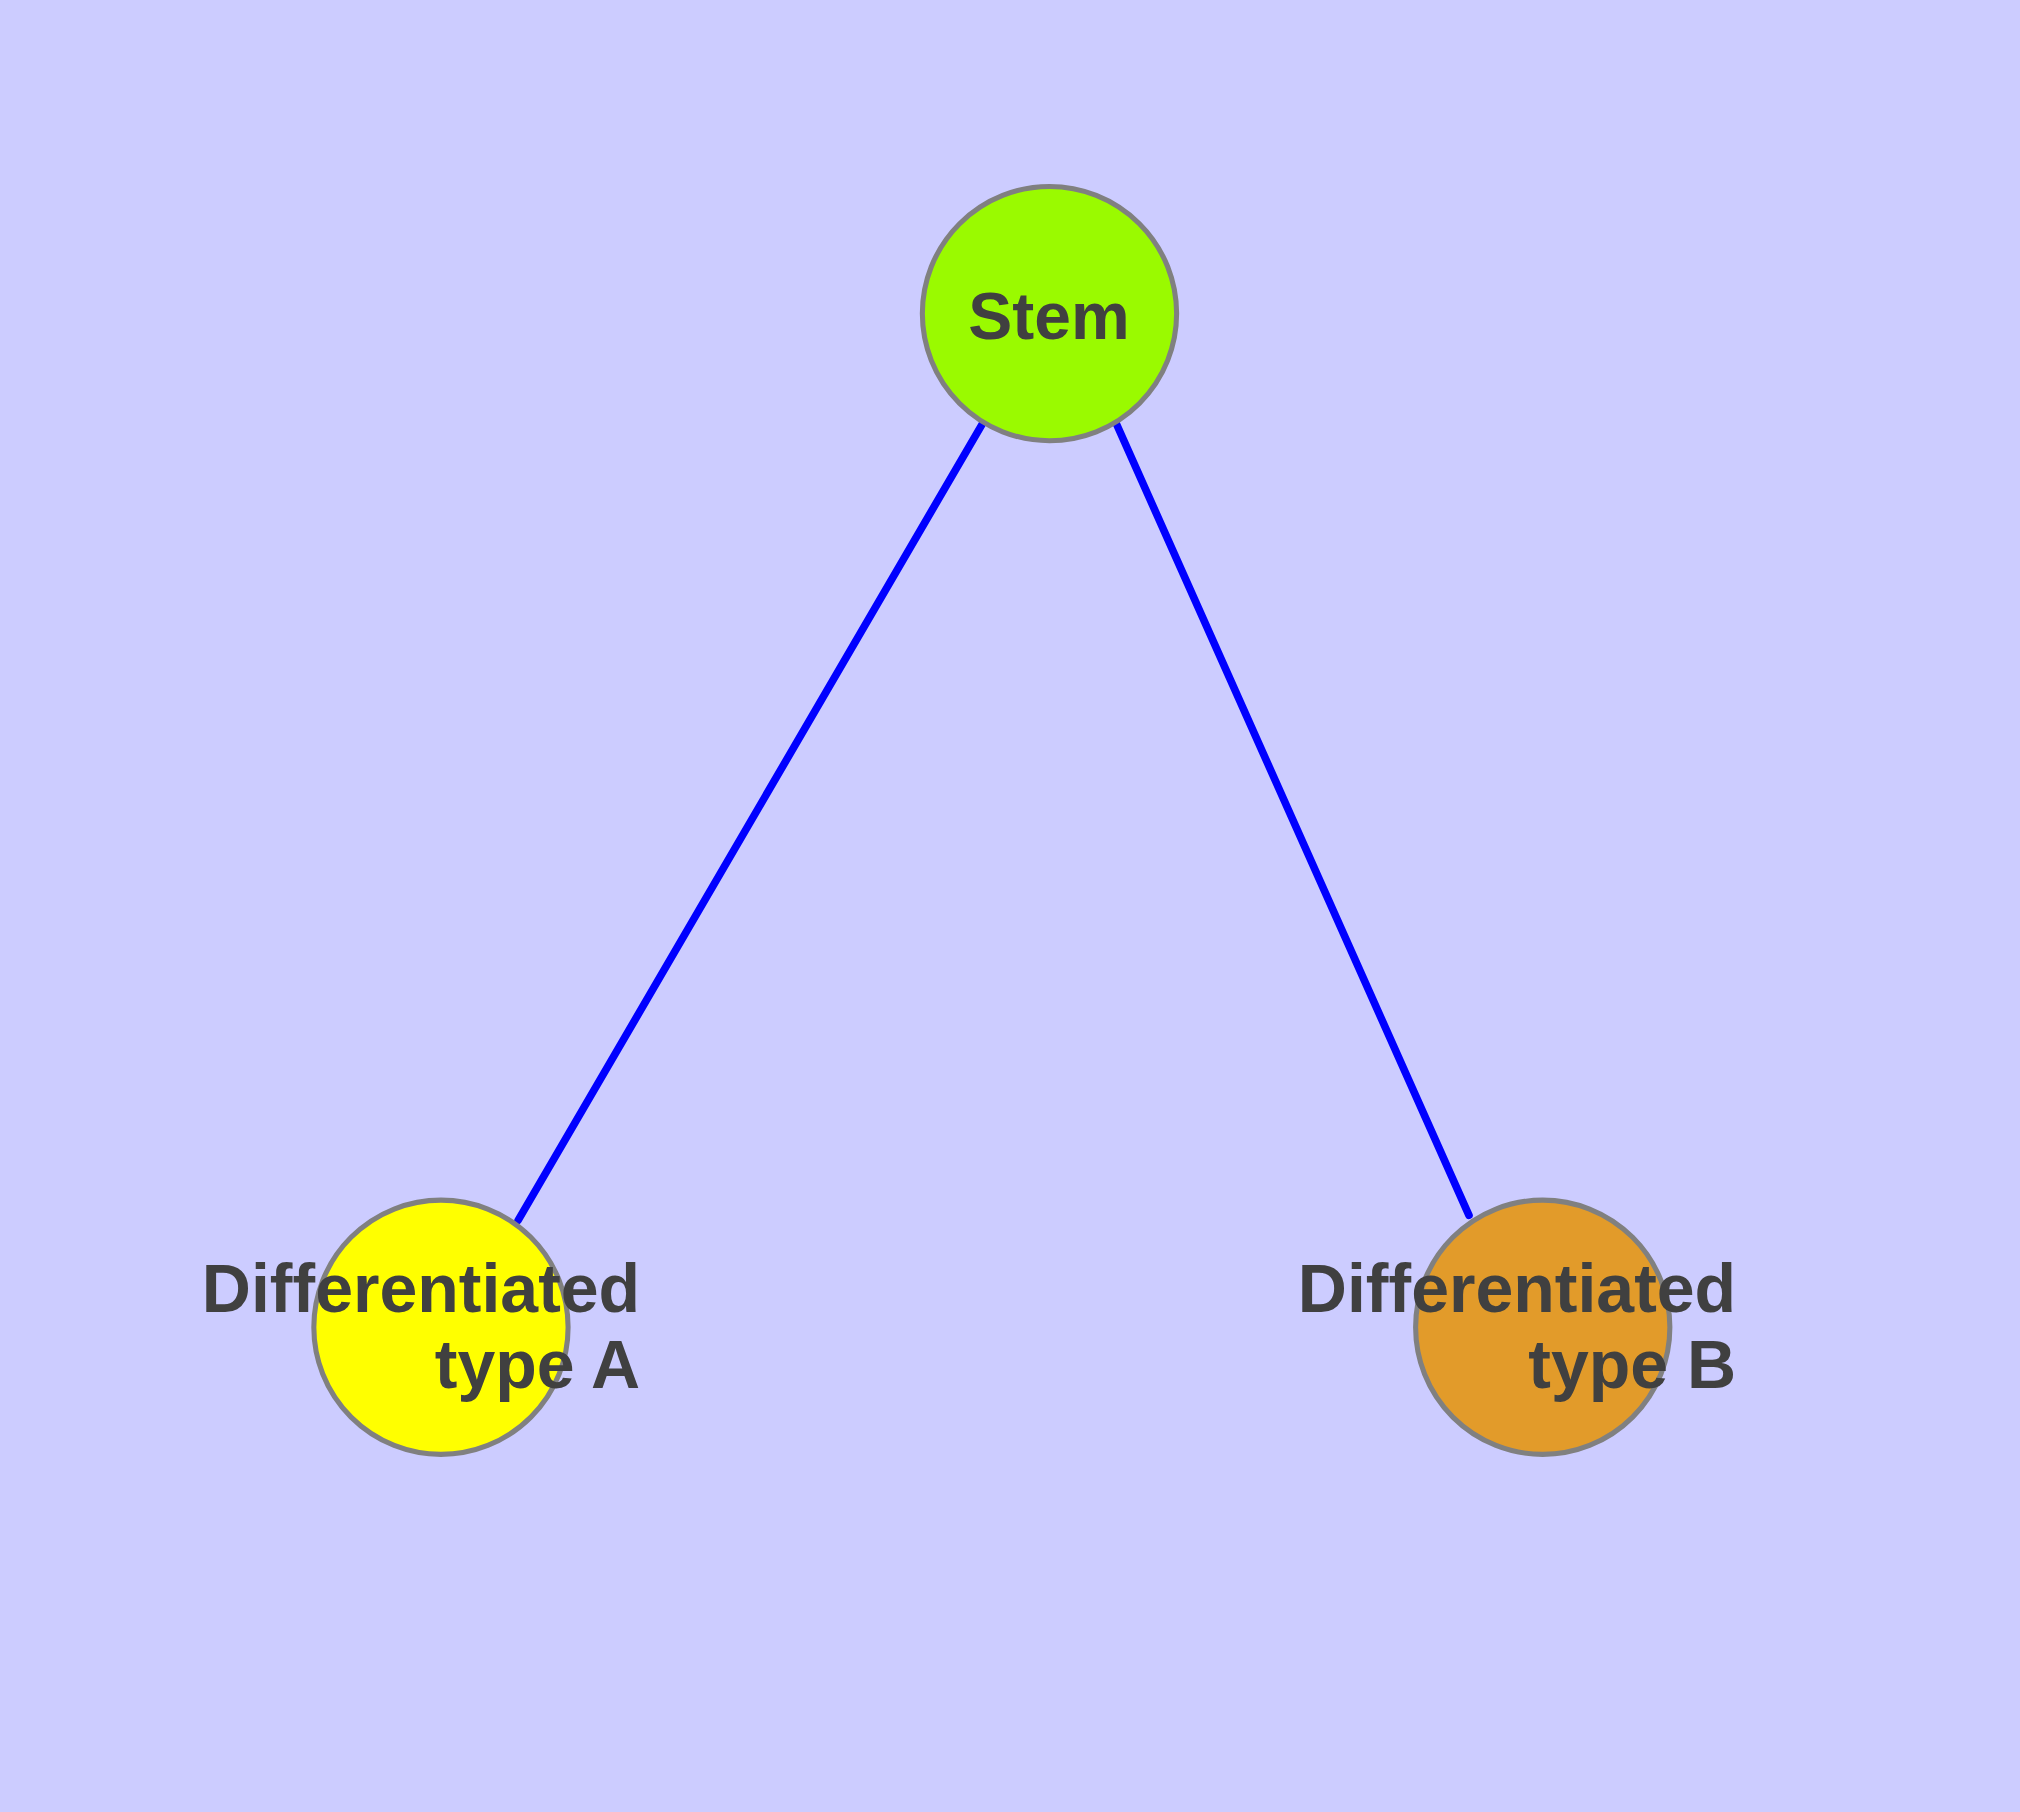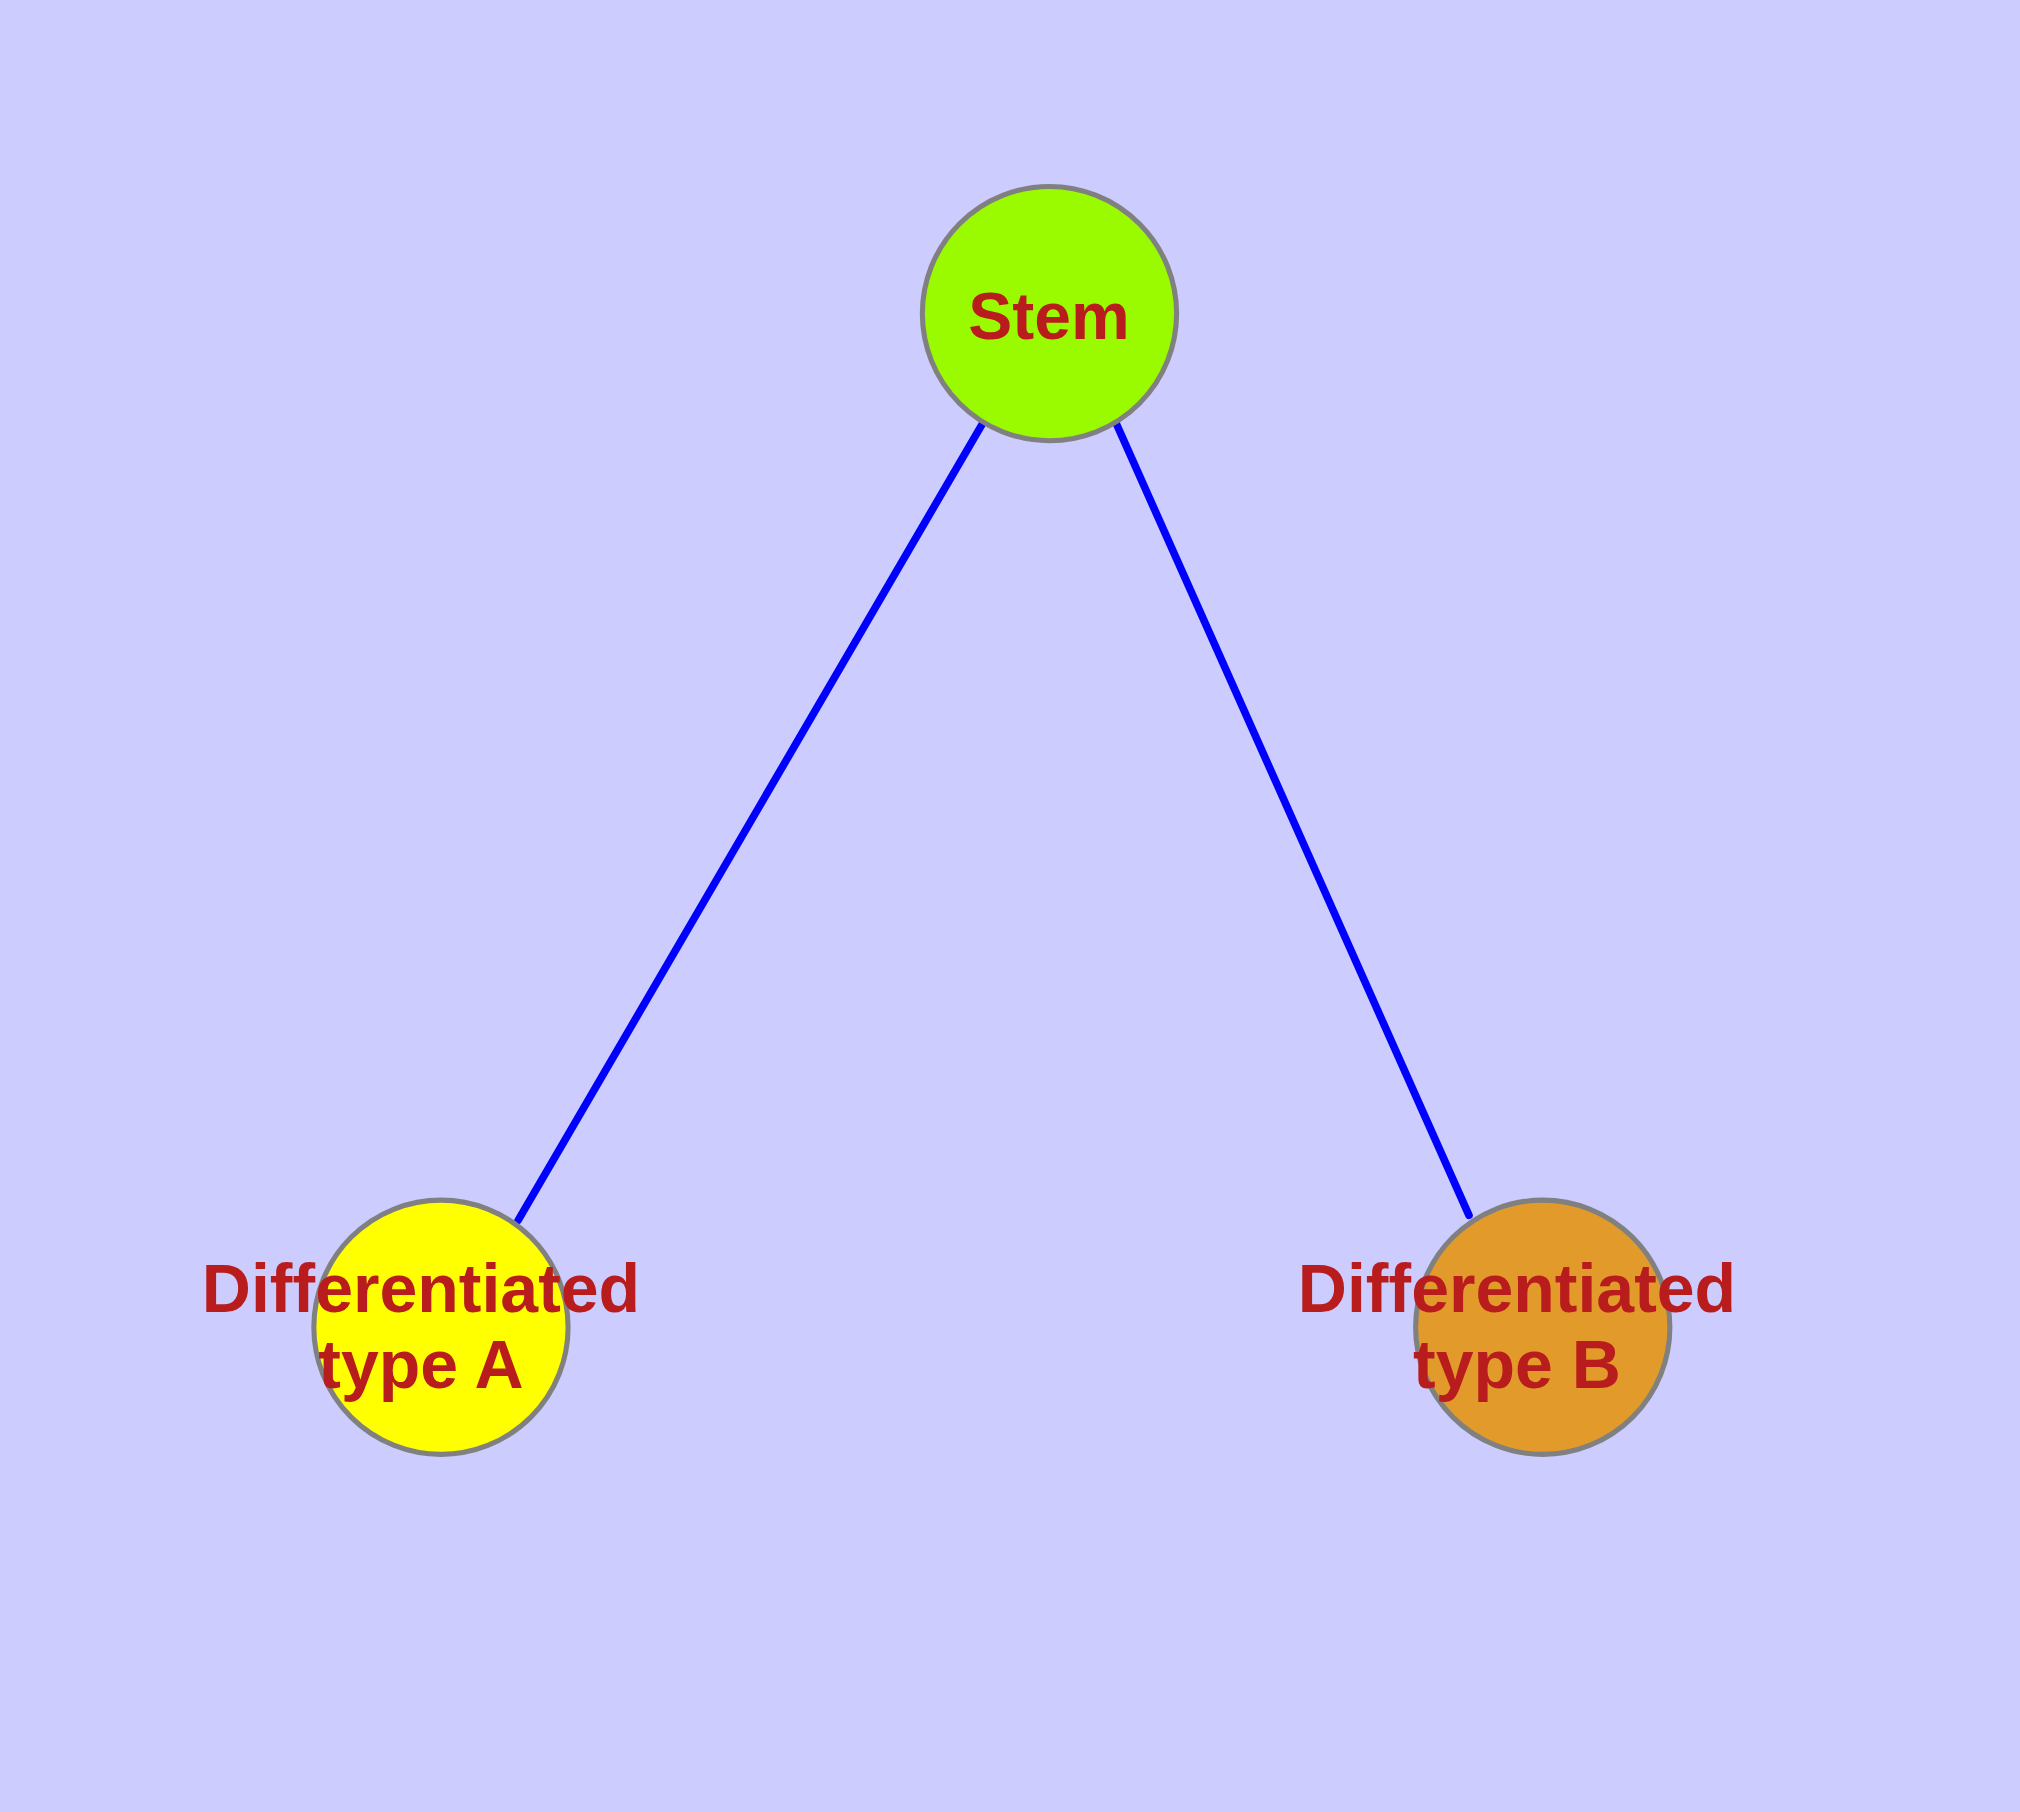--- a/index.html
+++ b/index.html
@@ -19,22 +19,22 @@
     position: absolute;
     left: 0;
     top: 0;
     width: 2021px;
     height: 1812px;
   }
   .node-label {
     position: absolute;
     font-family: "Liberation Sans", sans-serif;
     font-weight: bold;
-    color: #b91c1c;
-    text-align: center;
+    color: #404040;
+    text-align: right;
     line-height: 1.12;
     white-space: pre-line;
     pointer-events: none;
     transform: translate(-50%, -50%);
   }
   .label-stem  { font-size: 66px; }
   .label-typea { font-size: 68px; }
   .label-typeb { font-size: 68px; }
 </style>
 </head>

